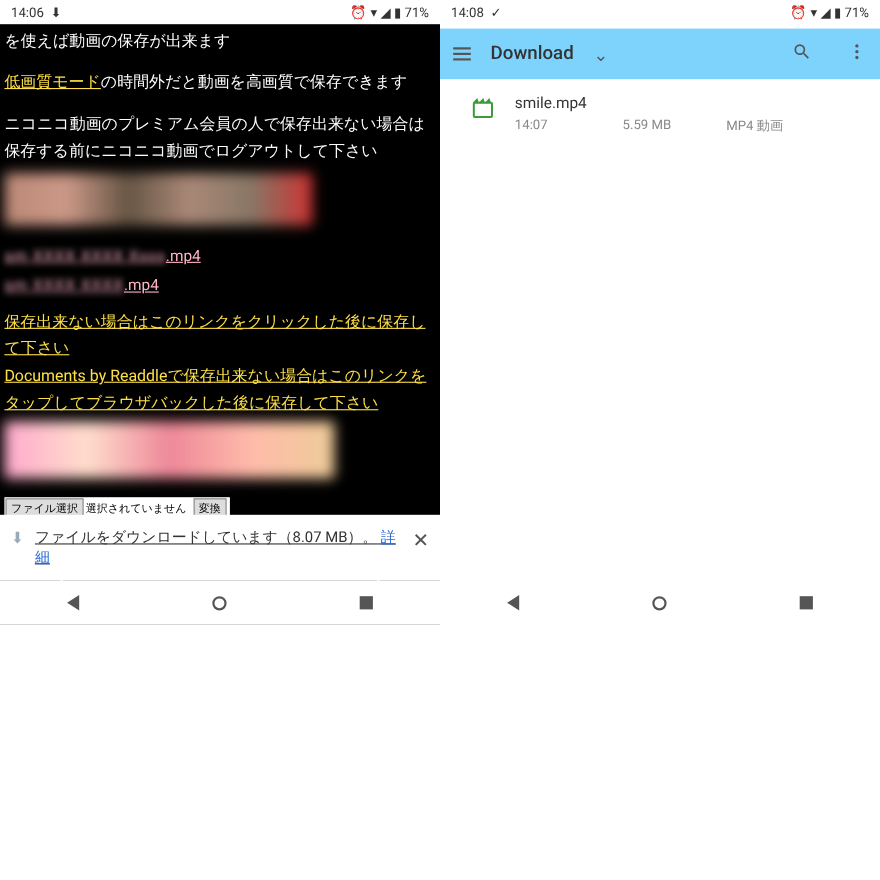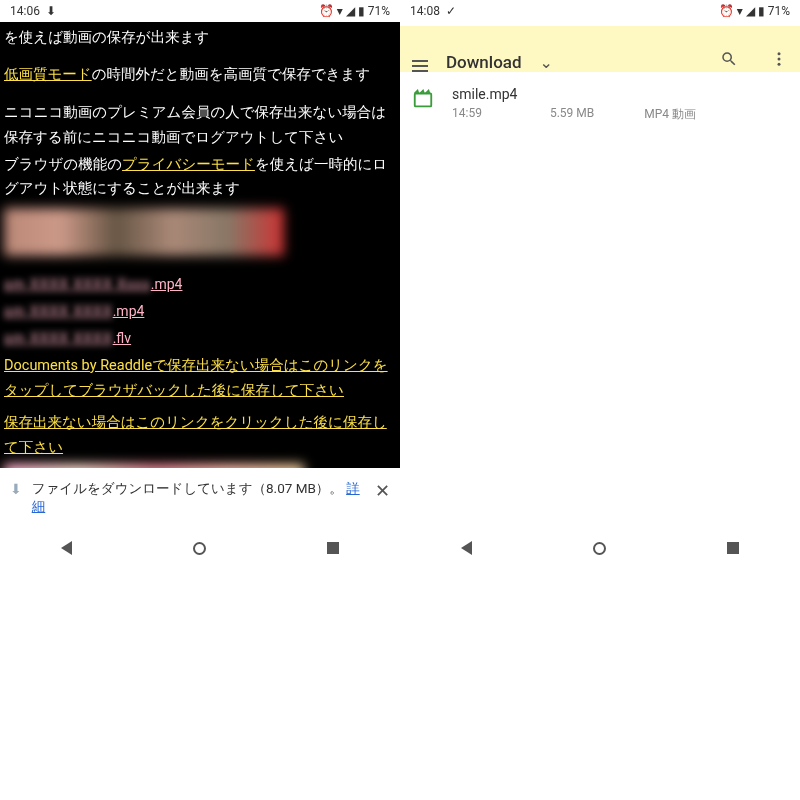--- a/index.html
+++ b/index.html
@@ -12,34 +12,34 @@
 .status-right{display:flex;gap:3px;align-items:center}
 .content-left{flex:1;overflow:hidden;color:#fff;text-align:left;font-size:14.5px;line-height:1.7;padding:4px 4px 0}
 .content-left a{color:#fde047;text-decoration:underline}
 .blurred{display:inline-block;background:linear-gradient(90deg,#b87 0%,#c98 20%,#654 40%,#a87 60%,#876 80%,#c33 100%);filter:blur(6px);height:48px;width:280px;margin:6px auto;border-radius:2px}
 .blurred2{display:inline-block;background:linear-gradient(90deg,#fac 0%,#fdc 25%,#e89 50%,#fba 75%,#ec9 100%);filter:blur(6px);height:52px;width:300px;margin:4px auto;border-radius:2px}
 .link-list a{display:block;color:#ffb3c6;font-size:14px;margin:3px 0}
 .file-upload{background:#fff;color:#000;display:inline-flex;align-items:center;font-size:10px;padding:1px;margin:4px auto}
 .fu-btn{background:#ddd;border:1px solid #888;padding:0 4px;margin-right:2px}
 .textarea-box{border:2px solid #fff;width:290px;height:50px;margin:6px auto 0}
 .bottom-notif{position:absolute;bottom:40px;left:0;right:0;background:#fff;color:#333;display:flex;align-items:flex-start;padding:12px 10px;font-size:13.5px;gap:10px}
-.bottom-notif .msg{flex:1;}
+.bottom-notif .msg{flex:1;text-decoration:underline}
 .bottom-notif .details{color:#2767d4;text-decoration:underline}
 .close-x{font-size:18px;font-weight:300;color:#555}
 .dl-icon{color:#9ab;font-size:14px;margin-top:1px}
 .nav-bar{position:absolute;bottom:0;left:0;right:0;height:40px;display:flex;justify-content:space-around;align-items:center;background:#fff}
 .nav-bar span{color:#555;font-size:14px}
-.appbar{height:46px;display:flex;align-items:flex-end;padding:0 12px;gap:18px;background:#fef9c3;margin-top:4px}
+.appbar{height:46px;display:flex;align-items:center;padding:0 12px;gap:18px;background:#7dd3fc;margin-top:4px}
 .hamburger{display:flex;flex-direction:column;gap:3px}
 .hamburger div{width:16px;height:2px;background:#555}
 .title{font-size:17px;font-weight:500;color:#333}
 .chev{color:#555}
 .spacer{flex:1}
 .search-icon svg,.more-icon svg{width:18px;height:18px;fill:#555}
-.file-row{display:flex;align-items:flex-start;padding:14px 12px;gap:18px}
+.file-row{display:flex;align-items:flex-start;padding:14px 28px;gap:18px}
 .file-icon{width:22px;height:22px;margin-top:2px}
 .file-info{flex:1;display:flex;flex-direction:column;gap:4px}
 .fname{font-size:14px;color:#333}
 .fmeta{display:flex;gap:50px;font-size:12px;color:#888}
 .fmeta span:nth-child(2){margin-left:18px}
 .tri-back{width:0;height:0;border-top:7px solid transparent;border-bottom:7px solid transparent;border-right:11px solid #555}
 .circle-home{width:13px;height:13px;border:2px solid #555;border-radius:50%}
 .square-recent{width:12px;height:12px;background:#555}
 .alarm-icon{display:inline-block}
 </style>
@@ -60,32 +60,33 @@
       <span>71%</span>
     </div>
   </div>
 
   <div class="content-left">
     <div>を使えば動画の保存が出来ます</div>
     <div style="margin-top:12px">
       <a>低画質モード</a><span>の時間外だと動画を高画質で保存できます</span>
     </div>
     <div style="margin-top:14px">ニコニコ動画のプレミアム会員の人で保存出来ない場合は保存する前にニコニコ動画でログアウトして下さい</div>
-    <div style="margin-top:2px">
-      <span>ブラウザの機能の</span><a>プライバシーモード</a><span>を使えば一時的にログアウト状態にすることが出来ます</span>
-    </div>
     <div class="blurred"></div>
     <div class="link-list">
       <a><span style="filter:blur(3px);letter-spacing:1px">sm XXXX XXXX Xxxx</span><span>.mp4</span></a>
       <a><span style="filter:blur(3px);letter-spacing:1px">sm XXXX XXXX</span><span>.mp4</span></a>
-      <a><span style="filter:blur(3px);letter-spacing:1px">sm XXXX XXXX</span><span>.flv</span></a>
     </div>
+    <div style="margin-top:8px"><a>保存出来ない場合はこのリンクをクリックした後に保存して下さい</a></div>
     <div><a>Documents by Readdleで保存出来ない場合はこのリンクをタップしてブラウザバックした後に保存して下さい</a></div>
-    <div style="margin-top:8px"><a>保存出来ない場合はこのリンクをクリックした後に保存して下さい</a></div>
     <div class="blurred2"></div>
+    <div class="file-upload">
+      <span class="fu-btn">ファイル選択</span>
+      <span>選択されていません</span>
+      <span class="fu-btn" style="margin-left:6px">変換</span>
+    </div>
     <div class="textarea-box"></div>
   </div>
 
   <div class="bottom-notif">
     <span class="dl-icon">⬇</span>
     <div class="msg">
       <span>ファイルをダウンロードしています（8.07 MB）。</span>
       <span class="details">詳細</span>
     </div>
     <span class="close-x">✕</span>
@@ -133,21 +134,21 @@
   </div>
 
   <div class="file-row">
     <svg class="file-icon" viewBox="0 0 24 24" fill="none" stroke="#3a9c3a" stroke-width="2">
         <rect x="3" y="6" width="18" height="14" rx="1"></rect>
         <path d="M3 6 L6 3 L7 6 M9 6 L12 3 L13 6 M15 6 L18 3 L19 6"></path>
       </svg>
     <div class="file-info">
       <span class="fname">smile.mp4</span>
       <div class="fmeta">
-        <span>14:59</span>
+        <span>14:07</span>
         <span>5.59 MB</span>
         <span>MP4 動画</span>
       </div>
     </div>
   </div>
 
   <div class="nav-bar">
     <span class="tri-back"></span>
     <span class="circle-home"></span>
     <span class="square-recent"></span>

